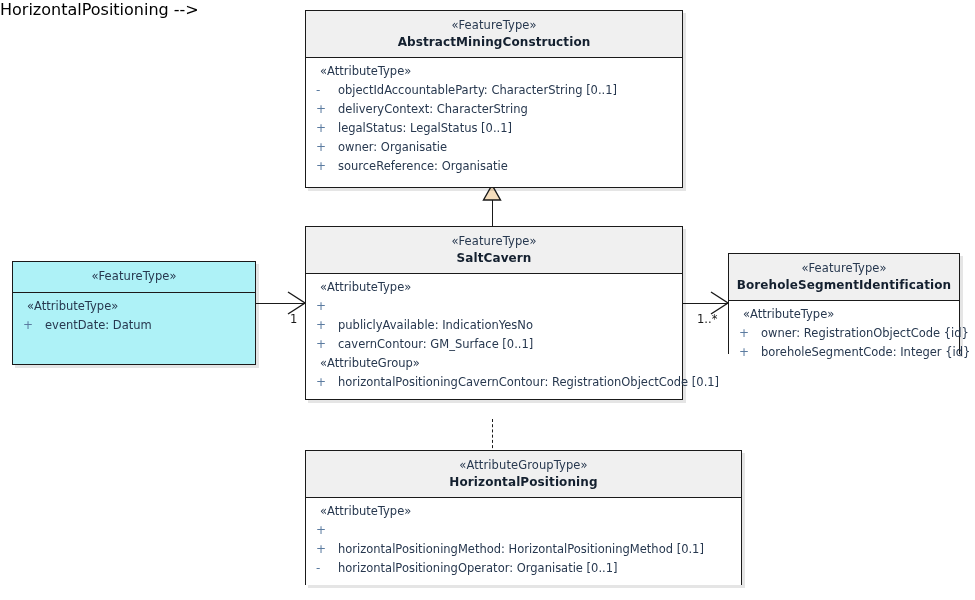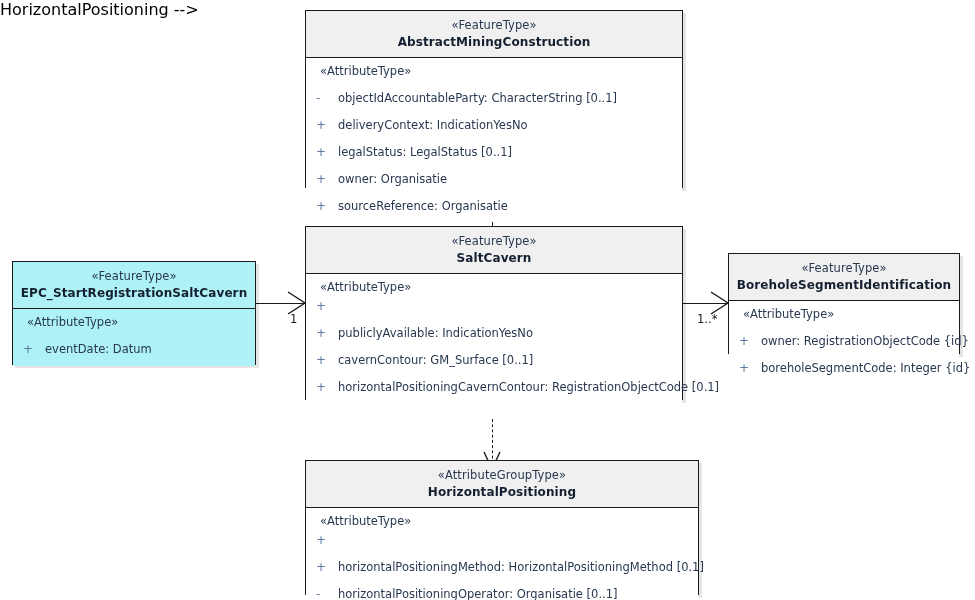--- a/index.html
+++ b/index.html
@@ -70,21 +70,21 @@
     white-space: nowrap;
   }
   .attr-vis {
     width: 22px;
     flex: 0 0 22px;
     text-align: left;
     padding-left: 4px;
     color: #5b7ba0;
     font-size: 12px;
   }
-  .attr-text { color: #27384f; margin-top: 8px; }
+  .attr-text { color: #27384f; }
 
   
   .uml-class.cyan { border-color: #1a1a1a; background: #aef2f7; }
   .uml-class.cyan .uml-header { background: #aef2f7; }
   .uml-class.cyan .uml-body  { background: #aef2f7; }
 
   
   .conn { position: absolute; }
   .line-h { position: absolute; height: 0; border-top: 1.4px solid #1a1a1a; }
   .line-v { position: absolute; width: 0; border-left: 1.4px solid #1a1a1a; }
@@ -147,21 +147,21 @@
       <span class="cls-name italic">AbstractMiningConstruction</span>
     </div>
     <div class="uml-body">
       <div class="grp-label">«AttributeType»</div>
       <div class="attr-row">
         <span class="attr-vis">-</span>
         <span class="attr-text">objectIdAccountableParty: CharacterString [0..1]</span>
       </div>
       <div class="attr-row">
         <span class="attr-vis">+</span>
-        <span class="attr-text">deliveryContext: IndicationYesNo</span>
+        <span class="attr-text">deliveryContext: CharacterString</span>
       </div>
       <div class="attr-row">
         <span class="attr-vis">+</span>
         <span class="attr-text">legalStatus: LegalStatus [0..1]</span>
       </div>
       <div class="attr-row">
         <span class="attr-vis">+</span>
         <span class="attr-text">owner: Organisatie</span>
       </div>
       <div class="attr-row">
@@ -183,32 +183,32 @@
         <span class="attr-vis">+</span>
       </div>
       <div class="attr-row">
         <span class="attr-vis">+</span>
         <span class="attr-text">publiclyAvailable: IndicationYesNo</span>
       </div>
       <div class="attr-row">
         <span class="attr-vis">+</span>
         <span class="attr-text">cavernContour: GM_Surface [0..1]</span>
       </div>
+      <div class="grp-label">«AttributeGroup»</div>
       <div class="attr-row">
         <span class="attr-vis">+</span>
         <span class="attr-text">horizontalPositioningCavernContour: RegistrationObjectCode [0.1]</span>
       </div>
     </div>
   </div>
 
   
   <div class="uml-class cyan" style="left:12px; top:261px; width:244px; height:104px;">
     <div class="uml-header">
       <span class="stereotype">«FeatureType»</span>
-      <span class="cls-name">EPC_StartRegistrationSaltCavern</span>
     </div>
     <div class="uml-body">
       <div class="grp-label">«AttributeType»</div>
       <div class="attr-row">
         <span class="attr-vis">+</span>
         <span class="attr-text">eventDate: Datum</span>
       </div>
     </div>
   </div>
 
@@ -225,21 +225,21 @@
         <span class="attr-text">owner: RegistrationObjectCode {id}</span>
       </div>
       <div class="attr-row">
         <span class="attr-vis">+</span>
         <span class="attr-text">boreholeSegmentCode: Integer {id}</span>
       </div>
     </div>
   </div>
 
   
-  <div class="uml-class" style="left:305px; top:460px; width:394px; height:135px;">
+  <div class="uml-class" style="left:305px; top:450px; width:437px; height:135px;">
     <div class="uml-header">
       <span class="stereotype">«AttributeGroupType»</span>
       <span class="cls-name">HorizontalPositioning</span>
     </div>
     <div class="uml-body">
       <div class="grp-label">«AttributeType»</div>
       <div class="attr-row">
         <span class="attr-vis">+</span>
       </div>
       <div class="attr-row">

